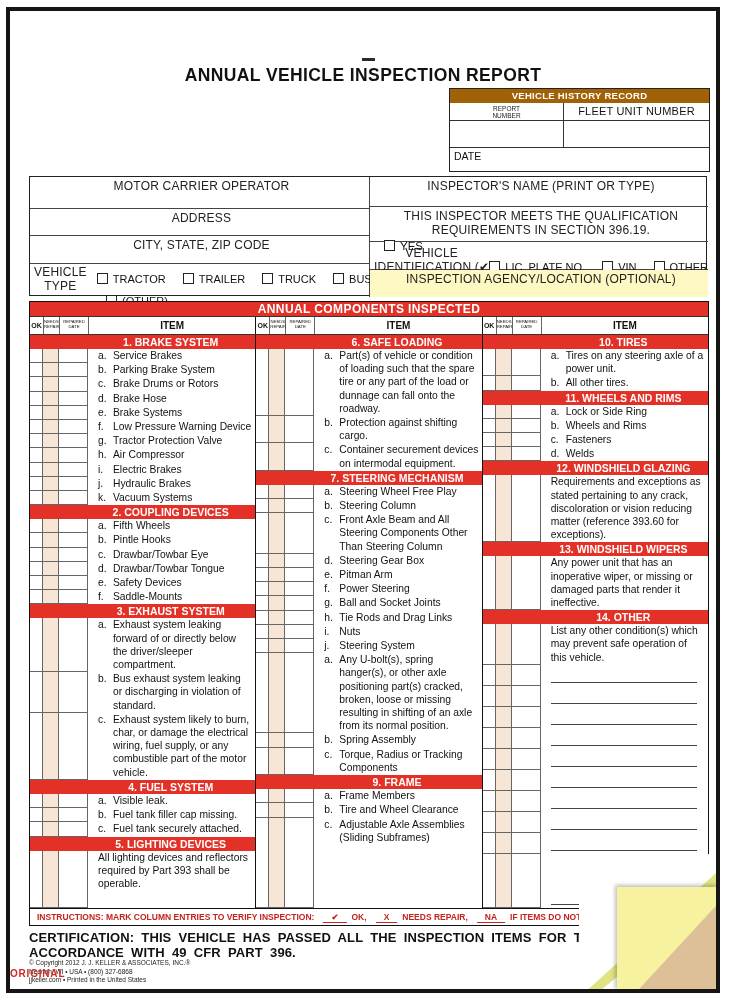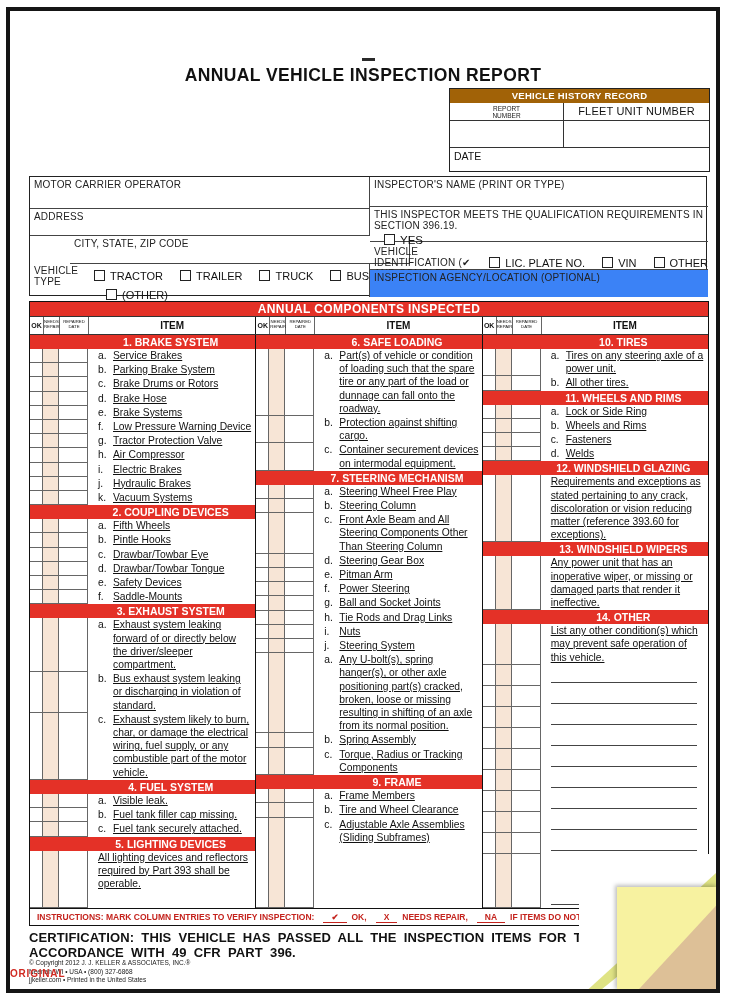--- a/index.html
+++ b/index.html
@@ -15,33 +15,33 @@
   .vhr-head{height:14px;background:#a16207;color:#fff;font-weight:bold;font-size:9.5px;text-align:center;line-height:14px;letter-spacing:.3px;}
   .vhr-body{position:relative;height:44px;border-bottom:1px solid #333;}
   .vhr-rn{position:absolute;left:0;top:0;width:114px;height:100%;border-right:1px solid #333;box-sizing:border-box;text-align:center;font-size:6.5px;line-height:7px;padding-top:2px;color:#222;}
   .vhr-fu{position:absolute;left:114px;right:0;top:0;height:100%;text-align:center;font-size:11px;padding-top:2px;letter-spacing:.2px;}
   .vhr-underline{position:absolute;left:0;right:0;top:17px;border-top:1px solid #333;}
   .vhr-date{height:24px;font-size:10.5px;padding:2px 0 0 4px;box-sizing:border-box;}
 
   
   .info{position:absolute;left:19px;top:165px;width:678px;height:120px;border:1.5px solid #222;box-sizing:border-box;}
   .cell{position:absolute;box-sizing:border-box;border-bottom:1px solid #444;}
-  .lbl{font-size:10px;letter-spacing:.2px;color:#222;display:block;padding:2px 0 0 4px;}
+  .lbl{font-size:12px;letter-spacing:.2px;color:#222;display:block;padding:2px 0 0 4px;text-align:center;}
   .cb{display:inline-block;width:9px;height:9px;border:1px solid #222;background:#fff;margin-right:5px;vertical-align:-1px;flex:none;}
   .opts{display:inline-flex;gap:17px;font-size:11px;align-items:center;}
   .opt{white-space:nowrap;}
   .l-col{border-right:1px solid #444;}
   .c-mco{left:0;top:0;width:340px;height:32px;}
   .c-addr{left:0;top:32px;width:340px;height:27px;}
-  .c-city{left:0;top:59px;width:340px;height:28px;margin-left:40px;}
+  .c-city{left:0;top:59px;width:340px;height:28px;}
   .c-vt{left:0;top:87px;width:340px;height:33px;border-bottom:none;}
   .c-insp{left:340px;top:0;width:338px;height:30px;}
   .c-qual{left:340px;top:30px;width:338px;height:35px;}
   .c-vid{left:340px;top:65px;width:338px;height:28px;}
-  .c-agency{left:340px;top:93px;width:338px;height:27px;border-bottom:none;background:#3b82f6;}
+  .c-agency{left:340px;top:93px;width:338px;height:27px;border-bottom:none;background:#fef9c3;}
   .vt-line1{display:flex;align-items:center;gap:0;padding-left:4px;margin-top:1px;}
   .vt-line1 .lbl{display:inline;padding:0;margin-right:10px;}
   .vt-line2{font-size:11px;margin:2px 0 0 76px;}
   .yes-line{font-size:11.5px;margin:3px 0 0 14px;}
   .vid-row{display:flex;align-items:center;gap:0;padding:4px 0 0 4px;}
   .vid-row .lbl{display:inline;padding:0;}
 
   
   .comp{position:absolute;left:19px;top:290px;width:680px;height:625px;border:1.5px solid #111;box-sizing:border-box;display:flex;flex-direction:column;}
   .banner{height:14px;flex:none;background:#e43127;color:#fff;font-weight:bold;font-size:12px;line-height:14px;text-align:center;letter-spacing:.4px;}
@@ -57,21 +57,21 @@
   .col.c0,.col.c1{border-right:1.5px solid #111;}
   .sec-bar{height:14px;flex:none;background:#e43127;color:#fff;font-weight:bold;font-size:10.5px;line-height:14px;text-align:center;padding-left:56px;}
   .row{display:flex;flex:none;}
   .row.grow{flex:1;}
   .ccell{box-sizing:border-box;border-right:1px solid #666;border-bottom:1px solid #666;background:#fff;flex:none;}
   .ccell.ok{width:13px;}
   .ccell.nr{width:16px;background:#f7e5d6;}
   .ccell.rd{width:29px;}
   .itext{flex:1;font-size:10.3px;line-height:13.2px;padding:0 3px 1px 10px;display:flex;min-width:0;}
   .ltr{width:15px;flex:none;}
-  .txt{flex:1;text-decoration:underline;}
+  .txt{flex:1;}
   .row.blank{height:21px;}
   .row.blank .itext{align-items:flex-end;padding-bottom:3px;}
   .wline{flex:1;border-bottom:1px solid #444;margin-right:8px;height:1px;}
   .instr{height:16px;flex:none;border-top:1px solid #111;display:flex;align-items:center;color:#c4231d;font-size:8.5px;font-weight:bold;padding-left:7px;white-space:nowrap;overflow:hidden;}
   .mark{border-bottom:1px solid #c4231d;padding:0 8px;margin:0 5px 0 9px;font-weight:bold;}
   .mlabel{font-weight:bold;}
 
   
   .cert{position:absolute;left:19px;top:919px;width:664px;font-size:13px;font-weight:bold;line-height:15px;word-spacing:3.5px;letter-spacing:.1px;}
   .copyright{position:absolute;left:19px;top:948px;font-size:6.5px;line-height:8.5px;color:#222;}

